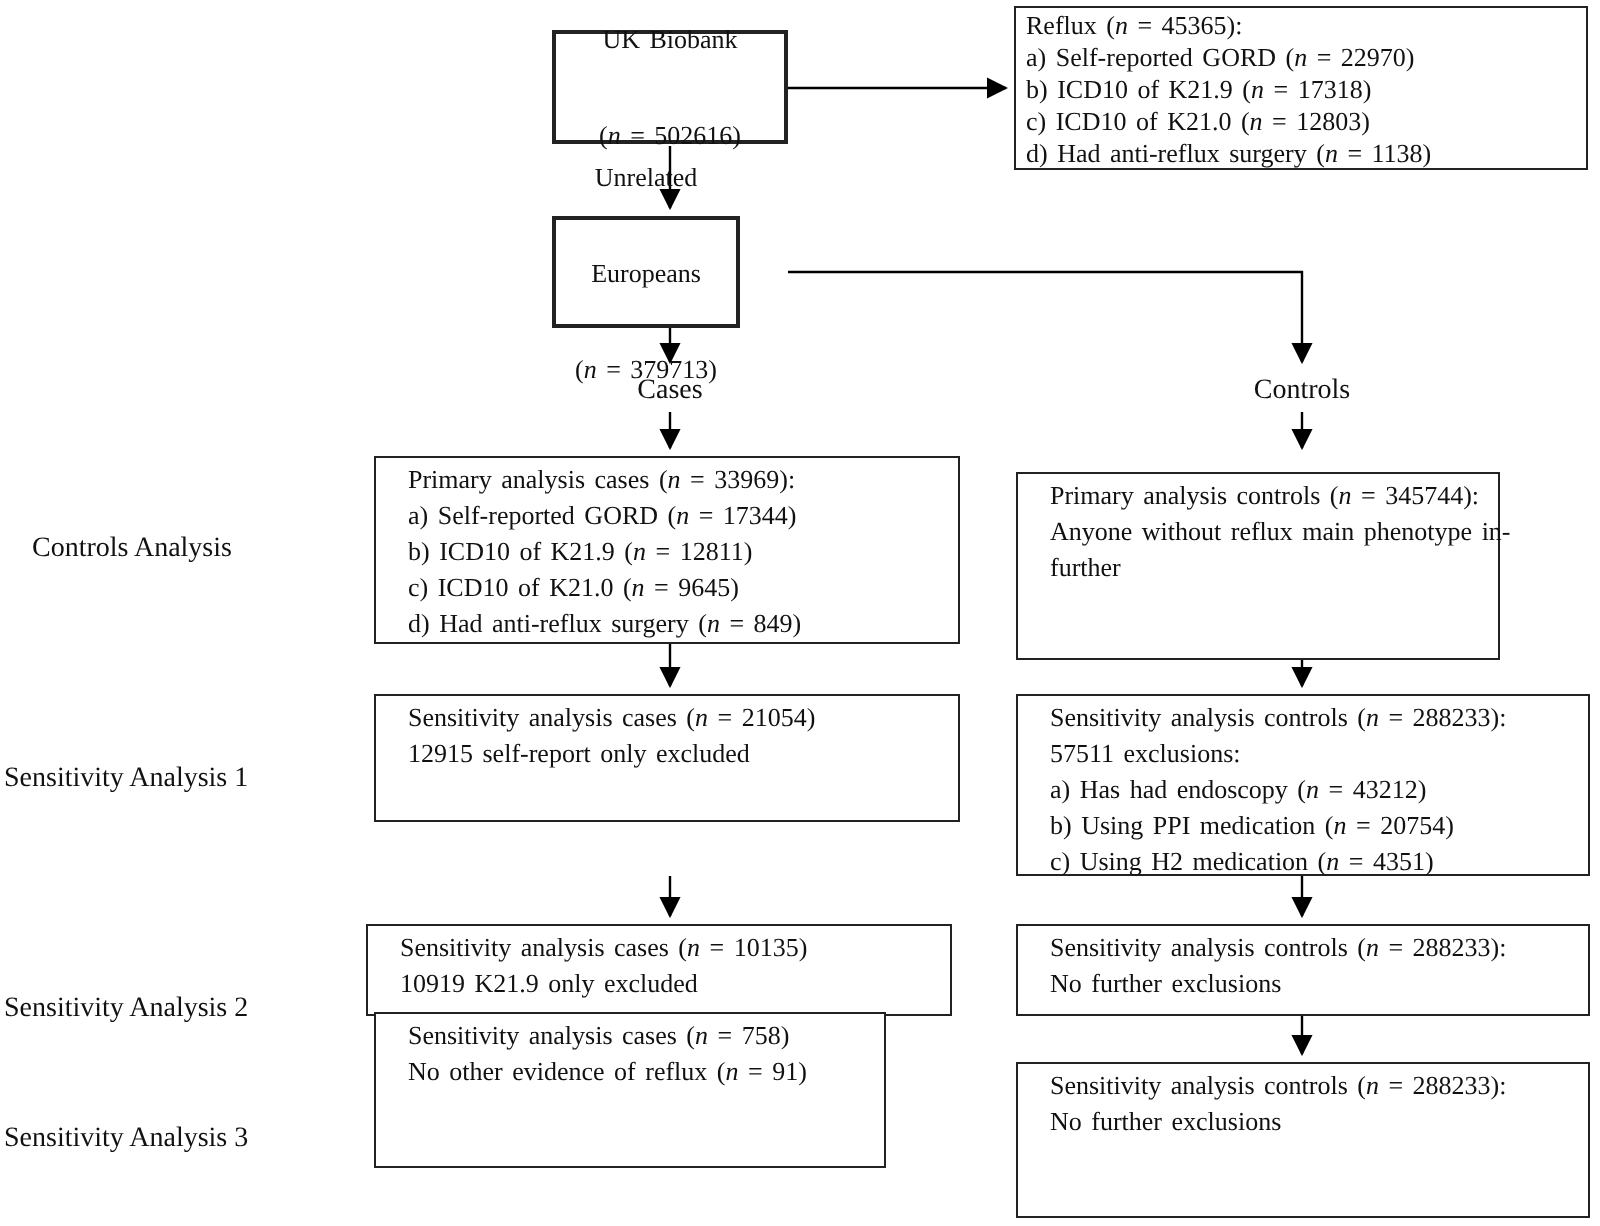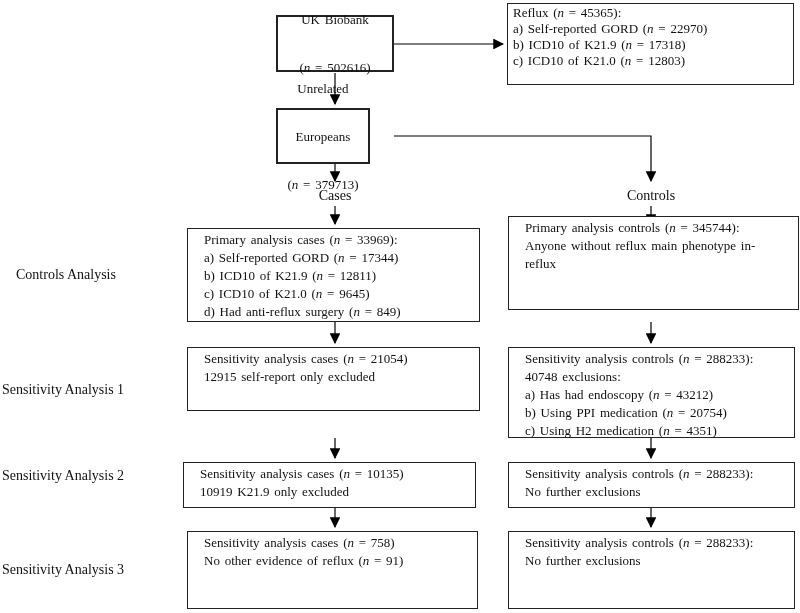--- a/index.html
+++ b/index.html
@@ -96,71 +96,72 @@
   <div class="box thick" style="left:276px;top:15px;width:118px;height:57px">
     <div class="bx-line math-n">UK Biobank</div>
     <div class="bx-line math-n">(<i>n</i> = 502616)</div>
   </div>
 
   <div class="box tight" style="left:507px;top:3px;width:287px;height:82px">
     <div class="bx-line math-n">Reflux (<i>n</i> = 45365):</div>
     <div class="bx-line math-n">a) Self-reported GORD (<i>n</i> = 22970)</div>
     <div class="bx-line math-n">b) ICD10 of K21.9 (<i>n</i> = 17318)</div>
     <div class="bx-line math-n">c) ICD10 of K21.0 (<i>n</i> = 12803)</div>
+    <div class="bx-line math-n">d) Had anti-reflux surgery (<i>n</i> = 1138)</div>
   </div>
 
   <div class="box thick" style="left:276px;top:108px;width:94px;height:56px">
     <div class="bx-line math-n">Unrelated</div>
     <div class="bx-line math-n">Europeans</div>
     <div class="bx-line math-n">(<i>n</i> = 379713)</div>
   </div>
 
   <div class="branch-label" style="left:335px;top:196px">Cases</div>
   <div class="branch-label" style="left:651px;top:196px">Controls</div>
 
   <div class="row-label" style="left:16px;top:275px">Controls Analysis</div>
   <div class="row-label" style="left:2px;top:390px">Sensitivity Analysis 1</div>
-  <div class="row-label" style="left:2px;top:476px">Sensitivity Analysis 2</div>
+  <div class="row-label" style="left:2px;top:505px">Sensitivity Analysis 2</div>
   <div class="row-label" style="left:2px;top:570px">Sensitivity Analysis 3</div>
 
   <div class="box" style="left:187px;top:228px;width:293px;height:94px">
     <div class="bx-line math-n">Primary analysis cases (<i>n</i> = 33969):</div>
     <div class="bx-line math-n">a) Self-reported GORD (<i>n</i> = 17344)</div>
     <div class="bx-line math-n">b) ICD10 of K21.9 (<i>n</i> = 12811)</div>
     <div class="bx-line math-n">c) ICD10 of K21.0 (<i>n</i> = 9645)</div>
     <div class="bx-line math-n">d) Had anti-reflux surgery (<i>n</i> = 849)</div>
   </div>
-  <div class="box" style="left:508px;top:216px;width:291px;height:94px">
+  <div class="box" style="left:508px;top:236px;width:242px;height:94px">
     <div class="bx-line math-n">Primary analysis controls (<i>n</i> = 345744):</div>
     <div class="bx-line math-n">Anyone without reflux main phenotype in-</div>
-    <div class="bx-line math-n">reflux</div>
+    <div class="bx-line math-n">further</div>
   </div>
 
   <div class="box" style="left:187px;top:347px;width:293px;height:64px">
     <div class="bx-line math-n">Sensitivity analysis cases (<i>n</i> = 21054)</div>
     <div class="bx-line math-n">12915 self-report only excluded</div>
   </div>
   <div class="box" style="left:508px;top:347px;width:287px;height:91px">
     <div class="bx-line math-n">Sensitivity analysis controls (<i>n</i> = 288233):</div>
-    <div class="bx-line math-n">40748 exclusions:</div>
+    <div class="bx-line math-n">57511 exclusions:</div>
     <div class="bx-line math-n">a) Has had endoscopy (<i>n</i> = 43212)</div>
     <div class="bx-line math-n">b) Using PPI medication (<i>n</i> = 20754)</div>
     <div class="bx-line math-n">c) Using H2 medication (<i>n</i> = 4351)</div>
   </div>
 
   <div class="box" style="left:183px;top:462px;width:293px;height:46px">
     <div class="bx-line math-n">Sensitivity analysis cases (<i>n</i> = 10135)</div>
     <div class="bx-line math-n">10919 K21.9 only excluded</div>
   </div>
   <div class="box" style="left:508px;top:462px;width:287px;height:46px">
     <div class="bx-line math-n">Sensitivity analysis controls (<i>n</i> = 288233):</div>
     <div class="bx-line math-n">No further exclusions</div>
   </div>
 
-  <div class="box" style="left:187px;top:531px;width:291px;height:78px">
+  <div class="box" style="left:187px;top:506px;width:256px;height:78px">
     <div class="bx-line math-n">Sensitivity analysis cases (<i>n</i> = 758)</div>
     <div class="bx-line math-n">No other evidence of reflux (<i>n</i> = 91)</div>
   </div>
   <div class="box" style="left:508px;top:531px;width:287px;height:78px">
     <div class="bx-line math-n">Sensitivity analysis controls (<i>n</i> = 288233):</div>
     <div class="bx-line math-n">No further exclusions</div>
   </div>
 
 </div>
 

